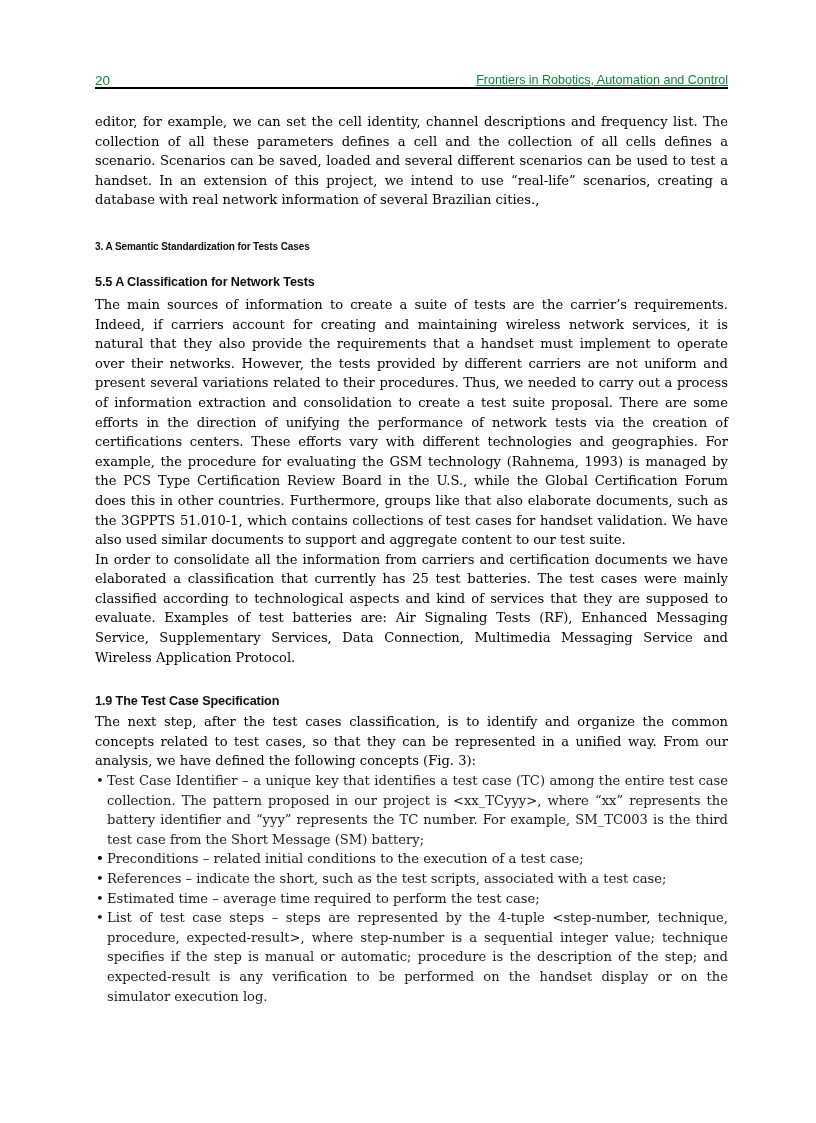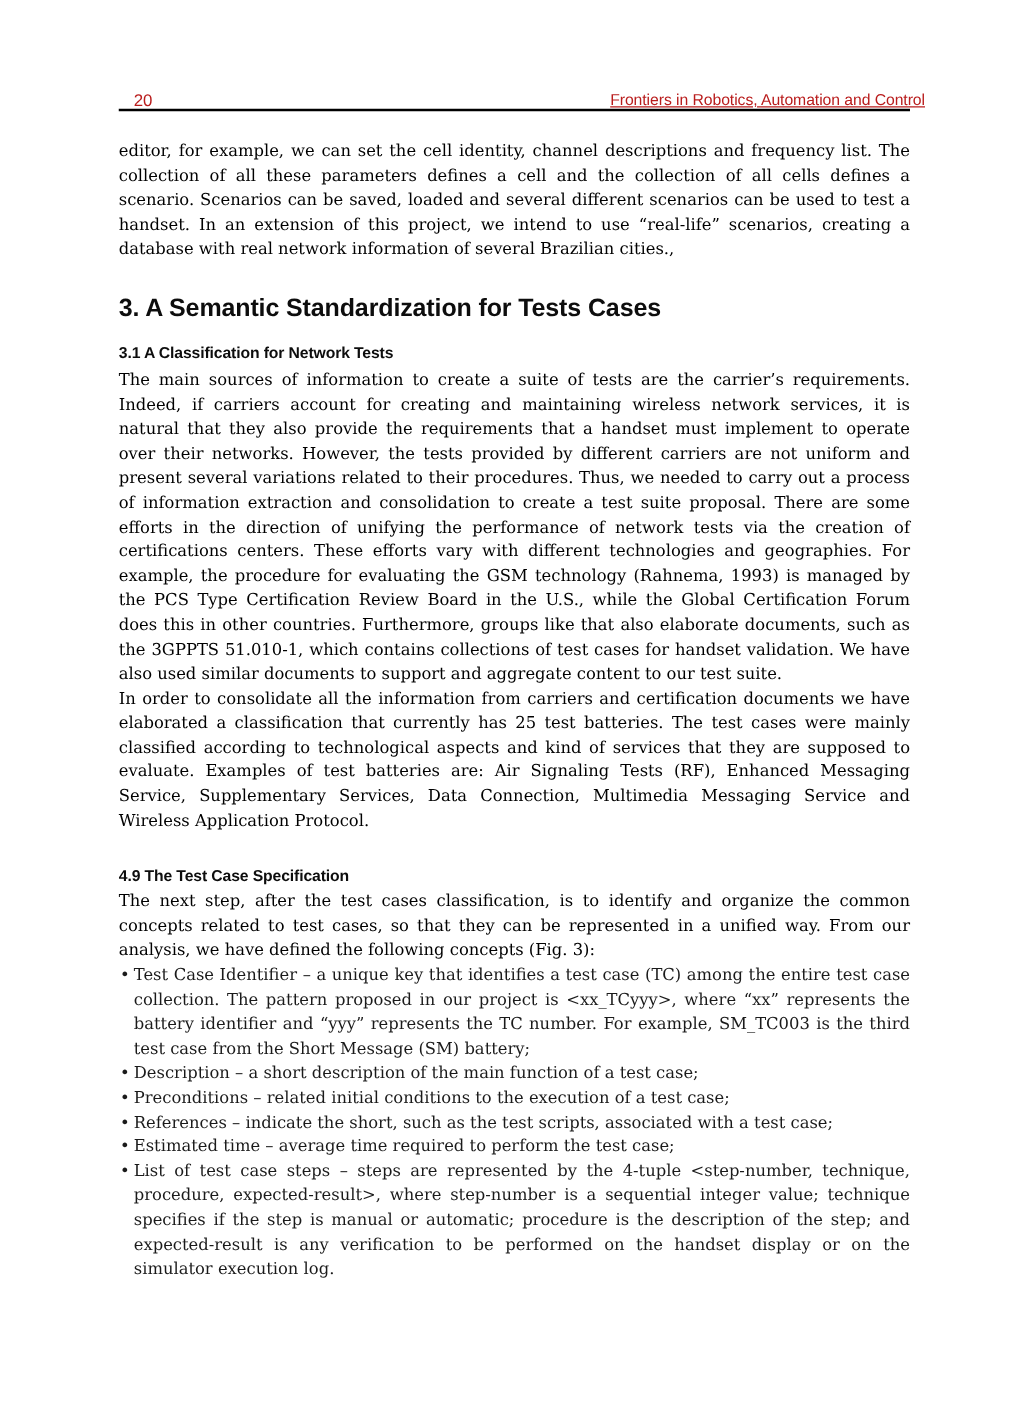--- a/index.html
+++ b/index.html
@@ -29,22 +29,21 @@
   .runhead {
     position: absolute;
     left: 95px;
     top: 66px;
     width: 633px;
     height: 22px;
     display: flex;
     align-items: flex-end;
     justify-content: space-between;
     font-family: "Liberation Sans", sans-serif;
-    color: #b91c1c;
-    margin-left: 12px;
+    color: #15803d;
   }
   .runhead-page {
     font-size: 13.5px;
     line-height: 15px;
     letter-spacing: -0.1px;
   }
   .runhead-title {
     font-size: 12.6px;
     line-height: 15px;
     letter-spacing: -0.05px;
@@ -75,21 +74,21 @@
     text-justify: inter-word;
     hyphens: none;
     color: #000000;
   }
 
   
   h2.sec {
     margin: 0;
     font-family: "Liberation Sans", sans-serif;
     font-weight: bold;
-    font-size: 20px;
+    font-size: 10px;
     line-height: 18px;
     color: #0d0d0d;
     letter-spacing: -0.1px;
   }
   h3.subsec {
     margin: 0;
     font-family: "Liberation Sans", sans-serif;
     font-weight: bold;
     font-size: 12.6px;
     line-height: 16px;
@@ -145,44 +144,43 @@
   <div class="column">
 
     <p class="body">editor, for example, we can set the cell identity, channel descriptions and frequency list. The collection of all these parameters defines a cell and the collection of all cells defines a scenario. Scenarios can be saved, loaded and several different scenarios can be used to test a handset. In an extension of this project, we intend to use “real-life” scenarios, creating a database with real network information of several Brazilian cities.,</p>
 
     <div class="sp-28"></div>
 
     <h2 class="sec">3. A Semantic Standardization for Tests Cases</h2>
 
     <div class="sp-18"></div>
 
-    <h3 class="subsec">3.1 A Classification for Network Tests</h3>
+    <h3 class="subsec">5.5 A Classification for Network Tests</h3>
 
     <div class="sp-5"></div>
 
     <p class="body">The main sources of information to create a suite of tests are the carrier’s requirements. Indeed, if carriers account for creating and maintaining wireless network services, it is natural that they also provide the requirements that a handset must implement to operate over their networks. However, the tests provided by different carriers are not uniform and present several variations related to their procedures. Thus, we needed to carry out a process of information extraction and consolidation to create a test suite proposal. There are some efforts in the direction of unifying the performance of network tests via the creation of certifications centers. These efforts vary with different technologies and geographies. For example, the procedure for evaluating the GSM technology (Rahnema, 1993) is managed by the PCS Type Certification Review Board in the U.S., while the Global Certification Forum does this in other countries. Furthermore, groups like that also elaborate documents, such as the 3GPPTS 51.010-1, which contains collections of test cases for handset validation. We have also used similar documents to support and aggregate content to our test suite.</p>
 
     <p class="body">In order to consolidate all the information from carriers and certification documents we have elaborated a classification that currently has 25 test batteries. The test cases were mainly classified according to technological aspects and kind of services that they are supposed to evaluate. Examples of test batteries are: Air Signaling Tests (RF), Enhanced Messaging Service, Supplementary Services, Data Connection, Multimedia Messaging Service and Wireless Application Protocol.</p>
 
     <div class="sp-26"></div>
 
-    <h3 class="subsec">4.9 The Test Case Specification</h3>
+    <h3 class="subsec">1.9 The Test Case Specification</h3>
 
     <div class="sp-3"></div>
 
     <p class="body">The next step, after the test cases classification, is to identify and organize the common concepts related to test cases, so that they can be represented in a unified way. From our analysis, we have defined the following concepts (Fig. 3):</p>
 
     <ul class="bullets">
       <li>
         <span class="dot">•</span>
         <span>Test Case Identifier – a unique key that identifies a test case (TC) among the entire test case collection. The pattern proposed in our project is &lt;xx_TCyyy&gt;, where “xx” represents the battery identifier and “yyy” represents the TC number. For example, SM_TC003 is the third test case from the Short Message (SM) battery;</span>
       </li>
       <li class="flush">
         <span class="dot">•</span>
-        <span>Description – a short description of the main function of a test case;</span>
       </li>
       <li class="flush">
         <span class="dot">•</span>
         <span>Preconditions – related initial conditions to the execution of a test case;</span>
       </li>
       <li class="flush">
         <span class="dot">•</span>
         <span>References – indicate the short, such as the test scripts, associated with a test case;</span>
       </li>
       <li class="flush">

